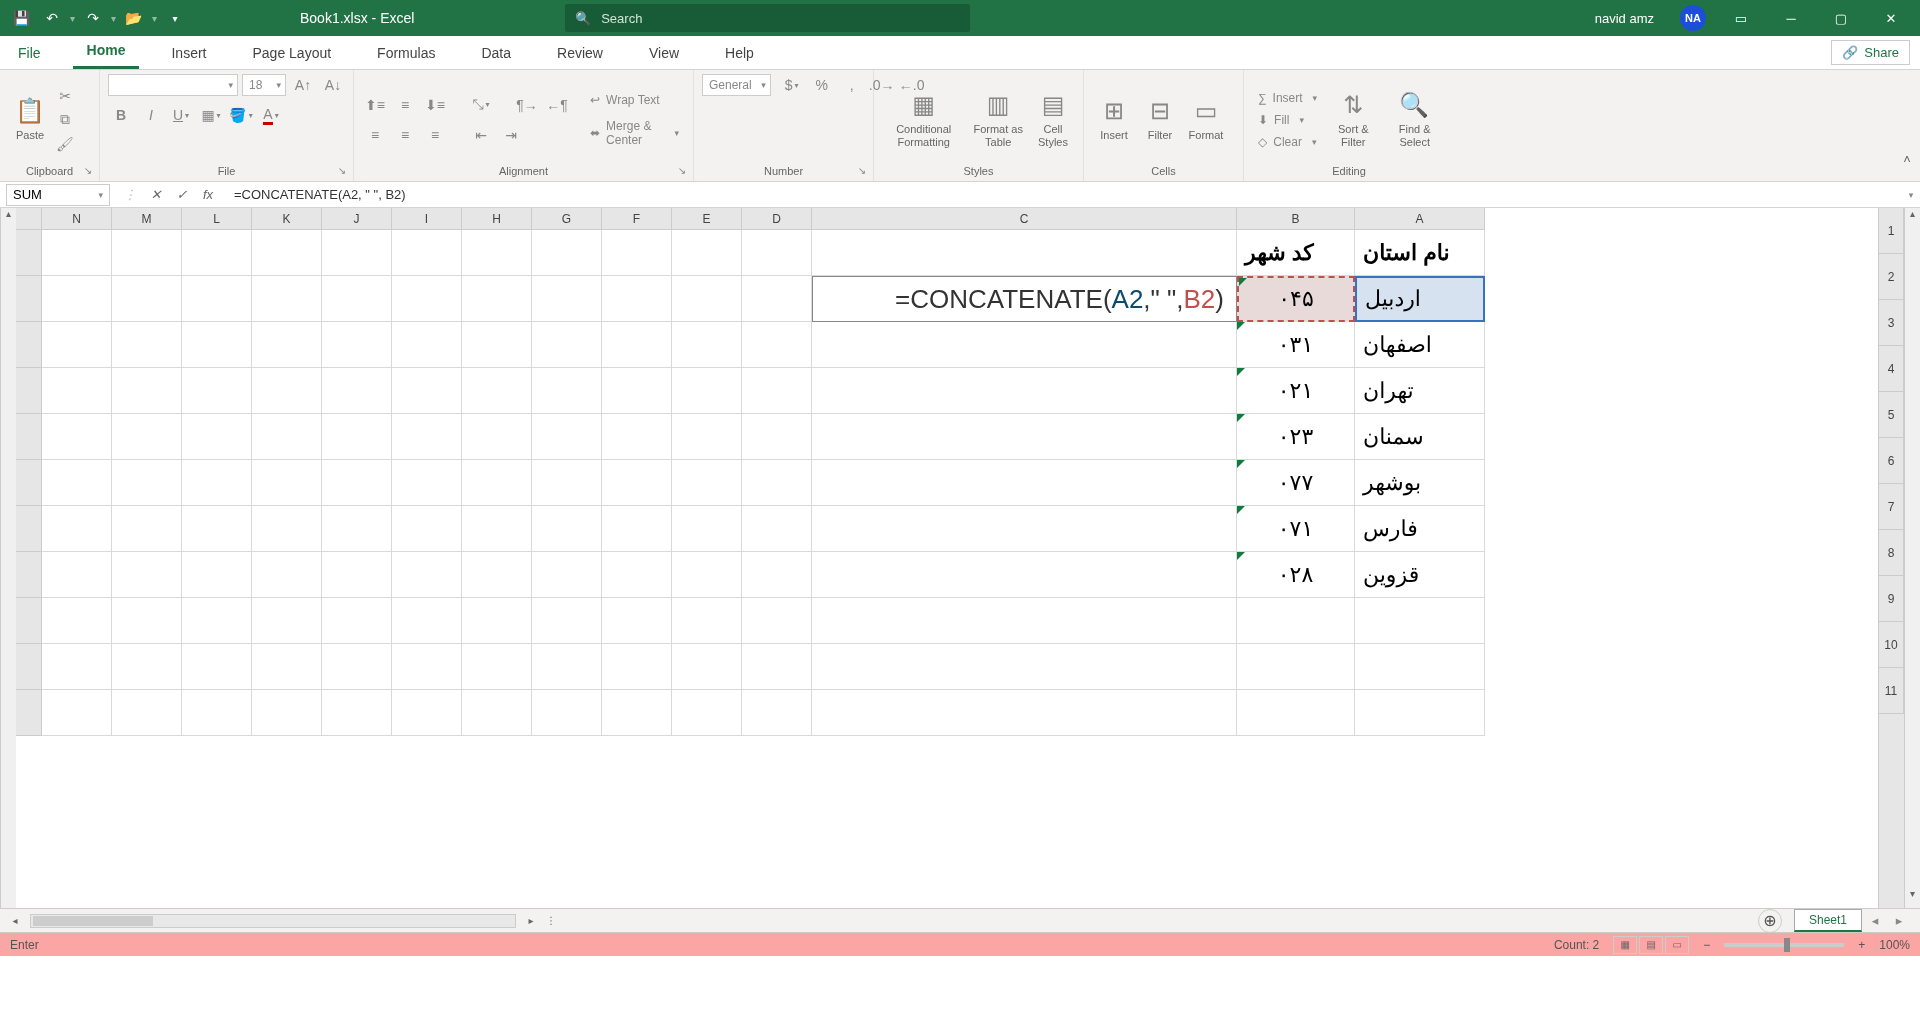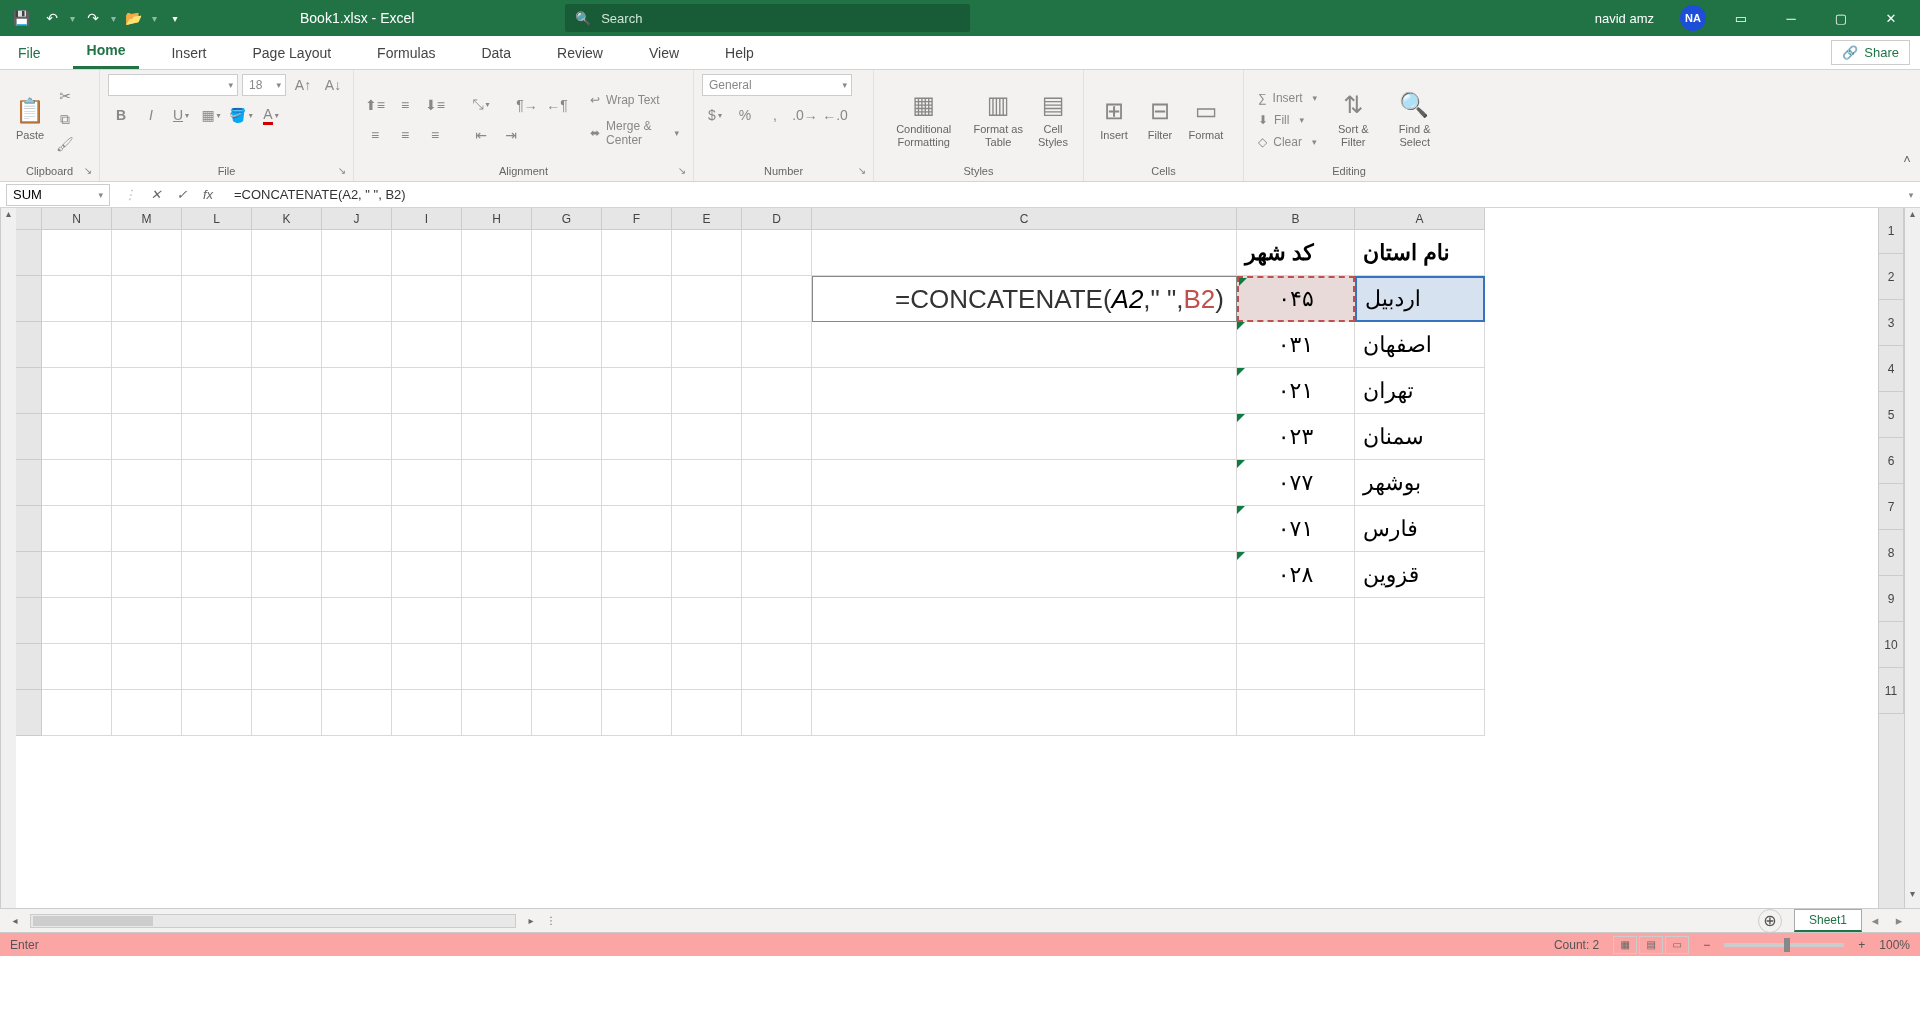--- a/index.html
+++ b/index.html
@@ -62,21 +62,21 @@
 .grid-body { position: relative; }
 .cell { position: absolute; border-right: 1px solid #d9d9d9; border-bottom: 1px solid #d9d9d9; display: flex; align-items: center; padding: 2px 8px; font-size: 22px; background: #fff; }
 .cell.rtl { justify-content: flex-end; direction: rtl; }
 .cell.ctr { justify-content: center; }
 .cell.hdr { font-weight: 600; }
 .green-tri::before { content: ""; position: absolute; top: 0; left: 0; border-top: 8px solid #0f7b3e; border-right: 8px solid transparent; }
 .cell.sel-a2 { background: #d6e2f0; border: 2px solid #3573c0; }
 .cell.sel-b2 { background: #e9dada; border: 2px dashed #c0504d; }
 .cell.formula-cell { border: 1px solid #888; font-size: 26px; justify-content: flex-end; padding-right: 12px; }
 .f-fn { color: #333; }
-.f-ref1 { color: #000000; font-style: italic; }
+.f-ref1 { color: #0c4a6e; }
 .f-str { color: #333; }
 .f-ref2 { color: #c0504d; }
 .scroll-up { width: 16px; background: #f0f0f0; border-left: 1px solid #ccc; }
 .scroll-up .arrow { height: 18px; text-align: center; color: #666; font-size: 10px; cursor: pointer; }
 
 
 .sheet-tab-bar { height: 24px; border-top: 1px solid #ccc; display: flex; align-items: center; background: #f3f2f1; position: relative; }
 .hscroll { flex: 0 0 560px; display: flex; align-items: center; gap: 2px; padding-left: 6px; }
 .hscroll-arrow { width: 18px; height: 18px; display: flex; align-items: center; justify-content: center; color: #666; cursor: pointer; font-size: 10px; }
 .hscroll-track { flex: 1; height: 14px; background: #e8e8e8; border: 1px solid #ccc; position: relative; margin: 0 4px; }
@@ -220,21 +220,21 @@
             <span>Merge &amp; Center</span>
             <span style="font-size:9px;margin-left:4px">▾</span>
           </div>
       </div>
     </div>
     <div class="ribbon-group-label">Alignment</div>
     <span class="dlg-launcher">↘</span>
   </div>
 
   <div class="ribbon-group" style="width:180px">
-    <div class="ribbon-group-body" style="flex-direction:column;gap:8px;align-items:flex-start">
+    <div class="ribbon-group-body" style="flex-direction:row;gap:8px;align-items:flex-start">
       <div class="combo" style="width:150px">General</div>
       <div class="row-btns">
         <span class="icon-btn dd">$</span>
         <span class="icon-btn">%</span>
         <span class="icon-btn">,</span>
         <span class="icon-btn">.0→</span>
         <span class="icon-btn">←.0</span>
       </div>
     </div>
     <div class="ribbon-group-label">Number</div>

